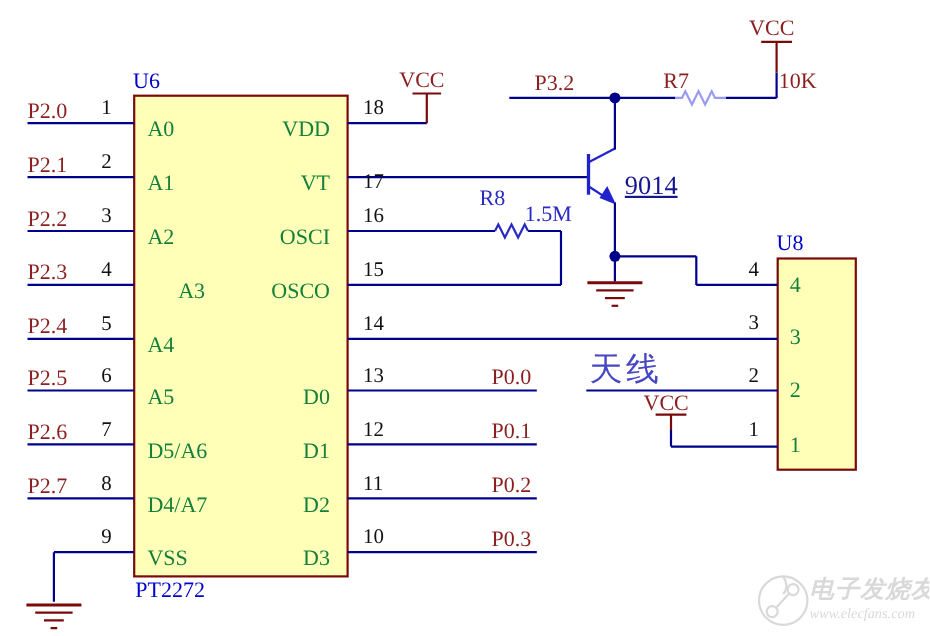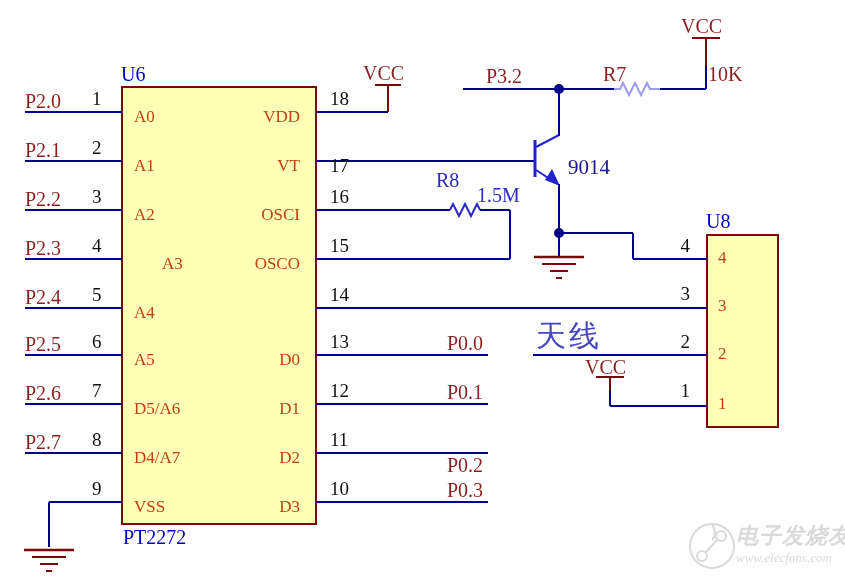--- a/index.html
+++ b/index.html
@@ -2,24 +2,24 @@
 <html style="--wire: #00008B; --maroon: #7A0A0A; --red: #8B1E1E; --blue: #0000CD; --rblue: #2222CC; --peri: #9B9BF0; --r8blue: #2A2AC4; --t9014: #16168F; --ant: #4747C2; --chipfill: #FFFFB8; --chipborder: #7A0A0A; --wmgray: #D9D9D9;"><head>
 <meta charset="utf-8">
 <style>
   html,body{margin:0;padding:0;background:#fff;}
   .canvas{position:relative;width:845px;height:578px;background:#fff;overflow:hidden;
           font-family:"Liberation Serif","DejaVu Serif",serif;}
   svg.layer{position:absolute;left:0;top:0;}
   .t{position:absolute;white-space:nowrap;line-height:1;}
   .red{color:var(--red);font-size:20px;}
   .blue{color:var(--blue);font-size:20px;}
-  .blk{color:#c2410c;font-size:17px;}
+  .blk{color:#15803d;font-size:20px;}
   .num{color:#111;font-size:19px;}
   .r8c{color:var(--r8blue);font-size:20px;}
-  .qc{color:var(--t9014);font-size:21px;}
+  .qc{color:var(--t9014);font-size:24px;text-decoration:underline;}
   .ant{color:var(--ant);font-size:30px;letter-spacing:3px;}
   .cap{color:var(--blue);font-size:21px;letter-spacing:3px;}
   .ctr{text-align:left;}
   .rgt{text-align:right;}
   .wm-b{color:var(--wmgray);font-size:22px;font-style:italic;font-weight:bold;letter-spacing:1px;}
   .wm-s{color:var(--wmgray);font-size:13px;font-style:italic;}
   
   .w{stroke:var(--wire);stroke-width:2;fill:none;}
   .m{stroke:var(--maroon);stroke-width:2;fill:none;}
   .m3{stroke:var(--maroon);stroke-width:2.6;fill:none;}
@@ -177,21 +177,21 @@
   <div class="t num" style="left:330px;top:187px;">16</div>
   <div class="t num" style="left:330px;top:236px;">15</div>
   <div class="t num" style="left:330px;top:285px;">14</div>
   <div class="t num" style="left:330px;top:332px;">13</div>
   <div class="t num" style="left:330px;top:381px;">12</div>
   <div class="t num" style="left:330px;top:430px;">11</div>
   <div class="t num" style="left:330px;top:479px;">10</div>
 
   <div class="t red rgt" style="left:425px;width:58px;top:333px;text-align:right;">P0.0</div>
   <div class="t red rgt" style="left:425px;width:58px;top:382px;">P0.1</div>
-  <div class="t red rgt" style="left:425px;width:58px;top:431px;margin-top:24px;">P0.2</div>
+  <div class="t red rgt" style="left:425px;width:58px;top:431px;">P0.2</div>
   <div class="t red rgt" style="left:425px;width:58px;top:480px;">P0.3</div>
 
   <div class="t red ctr" style="left:363px;width:50px;top:63px;">VCC</div>
   <div class="t red ctr" style="left:681px;width:50px;top:16px;">VCC</div>
   <div class="t red ctr" style="left:585px;width:50px;top:357px;">VCC</div>
 
   <div class="t red" style="left:486px;top:66px;">P3.2</div>
 
   <div class="t red" style="left:603px;top:64px;">R7</div>
   <div class="t red" style="left:678px;top:64px;margin-left:30px;">10K</div>

